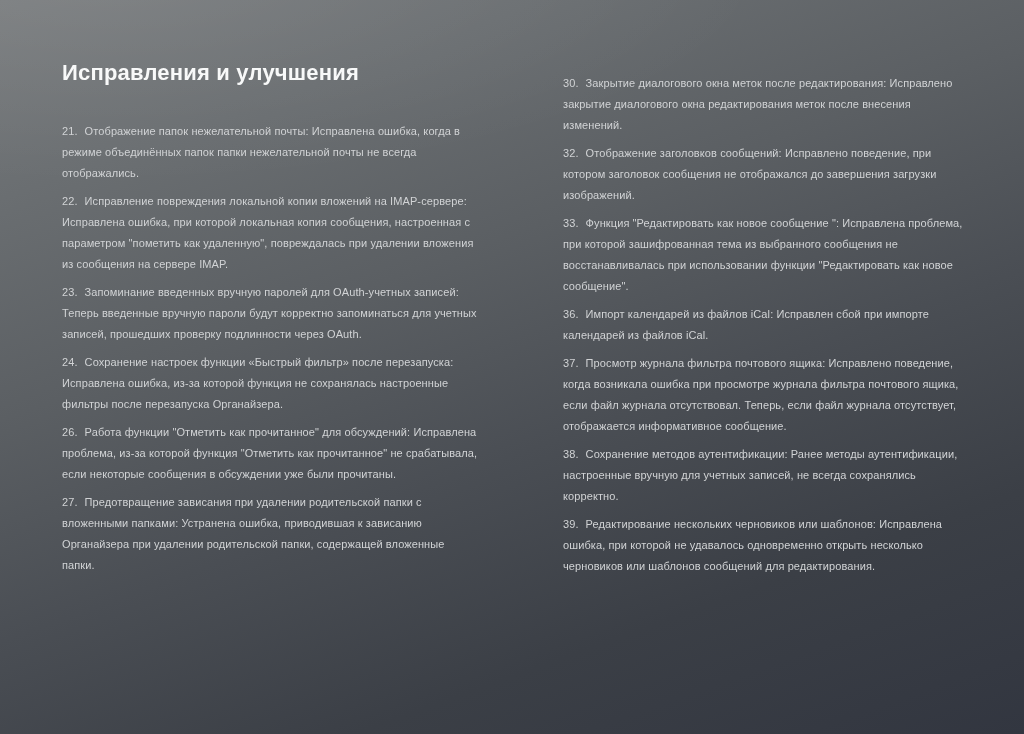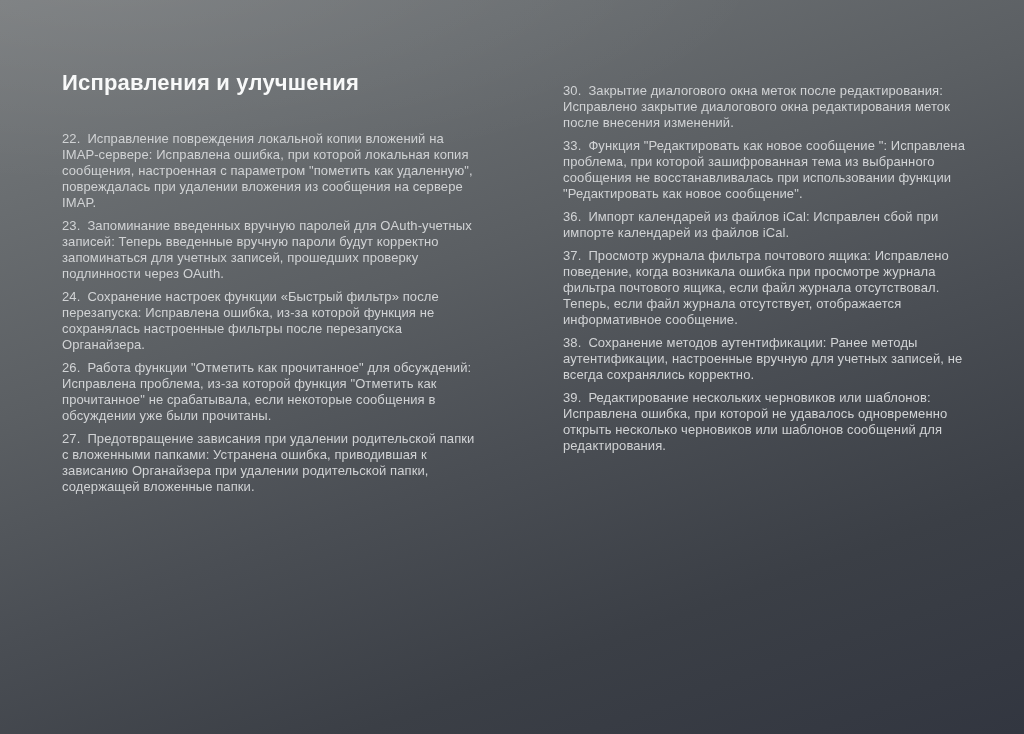--- a/index.html
+++ b/index.html
@@ -24,72 +24,74 @@
   .page::before {
     content: "";
     position: absolute;
     inset: 0;
     pointer-events: none;
     background: radial-gradient(120% 55% at 10% -5%, rgba(255,255,255,0.08), rgba(255,255,255,0) 55%);
   }
   .content {
     position: absolute;
     left: 62px;
-    top: 70px;
+    top: 60px;
     right: 50px;
     display: flex;
     gap: 83px;
   }
   .col-left  { width: 418px; flex: none; }
   .col-right { width: 410px; flex: none; margin-top: 13px; }
   h1.title {
     margin: 0 0 35px 0;
     font-size: 22px;
     line-height: 26px;
     font-weight: 700;
     color: #f8f9f9;
     letter-spacing: 0.2px;
   }
   p.item {
     margin: 0 0 7px 0;
-    font-size: 13px;
-    line-height: 16px;
+    font-size: 11px;
+    line-height: 21px;
     color: #d1d3d5;
     letter-spacing: 0.1px;
   }
   .num { margin-right: 7px; }
 </style>
 </head>
 <body>
 
 <div class="page">
   <div class="content">
     <div class="col-left">
       <h1 class="title">Исправления и улучшения</h1>
       <div>
+  <p class="item"><span class="num">21.</span><span class="txt">Отображение папок нежелательной почты: Исправлена ошибка, когда в режиме объединённых папок папки нежелательной почты не всегда отображались.</span></p>
 
   <p class="item"><span class="num">22.</span><span class="txt">Исправление повреждения локальной копии вложений на IMAP-сервере: Исправлена ошибка, при которой локальная копия сообщения, настроенная с параметром "пометить как удаленную", повреждалась при удалении вложения из сообщения на сервере IMAP.</span></p>
 
   <p class="item"><span class="num">23.</span><span class="txt">Запоминание введенных вручную паролей для OAuth-учетных записей: Теперь введенные вручную пароли будут корректно запоминаться для учетных записей, прошедших проверку подлинности через OAuth.</span></p>
 
   <p class="item"><span class="num">24.</span><span class="txt">Сохранение настроек функции «Быстрый фильтр» после перезапуска: Исправлена ошибка, из-за которой функция не сохранялась настроенные фильтры после перезапуска Органайзера.</span></p>
 
 
   <p class="item"><span class="num">26.</span><span class="txt">Работа функции "Отметить как прочитанное" для обсуждений: Исправлена проблема, из-за которой функция "Отметить как прочитанное" не срабатывала, если некоторые сообщения в обсуждении уже были прочитаны.</span></p>
 
   <p class="item"><span class="num">27.</span><span class="txt">Предотвращение зависания при удалении родительской папки с вложенными папками: Устранена ошибка, приводившая к зависанию Органайзера при удалении родительской папки, содержащей вложенные папки.</span></p>
 
 
 </div>
     </div>
     <div class="col-right">
       <div>
   <p class="item"><span class="num">30.</span><span class="txt">Закрытие диалогового окна меток после редактирования: Исправлено закрытие диалогового окна редактирования меток после внесения изменений.</span></p>
 
 
+  <p class="item"><span class="num">32.</span><span class="txt">Отображение заголовков сообщений: Исправлено поведение, при котором заголовок сообщения не отображался до завершения загрузки изображений.</span></p>
 
   <p class="item"><span class="num">33.</span><span class="txt">Функция "Редактировать как новое сообщение ": Исправлена проблема, при которой зашифрованная тема из выбранного сообщения не восстанавливалась при использовании функции "Редактировать как новое сообщение".</span></p>
 
 
 
   <p class="item"><span class="num">36.</span><span class="txt">Импорт календарей из файлов iCal: Исправлен сбой при импорте календарей из файлов iCal.</span></p>
 
   <p class="item"><span class="num">37.</span><span class="txt">Просмотр журнала фильтра почтового ящика: Исправлено поведение, когда возникала ошибка при просмотре журнала фильтра почтового ящика, если файл журнала отсутствовал. Теперь, если файл журнала отсутствует, отображается информативное сообщение.</span></p>
 
   <p class="item"><span class="num">38.</span><span class="txt">Сохранение методов аутентификации: Ранее методы аутентификации, настроенные вручную для учетных записей, не всегда сохранялись корректно.</span></p>

